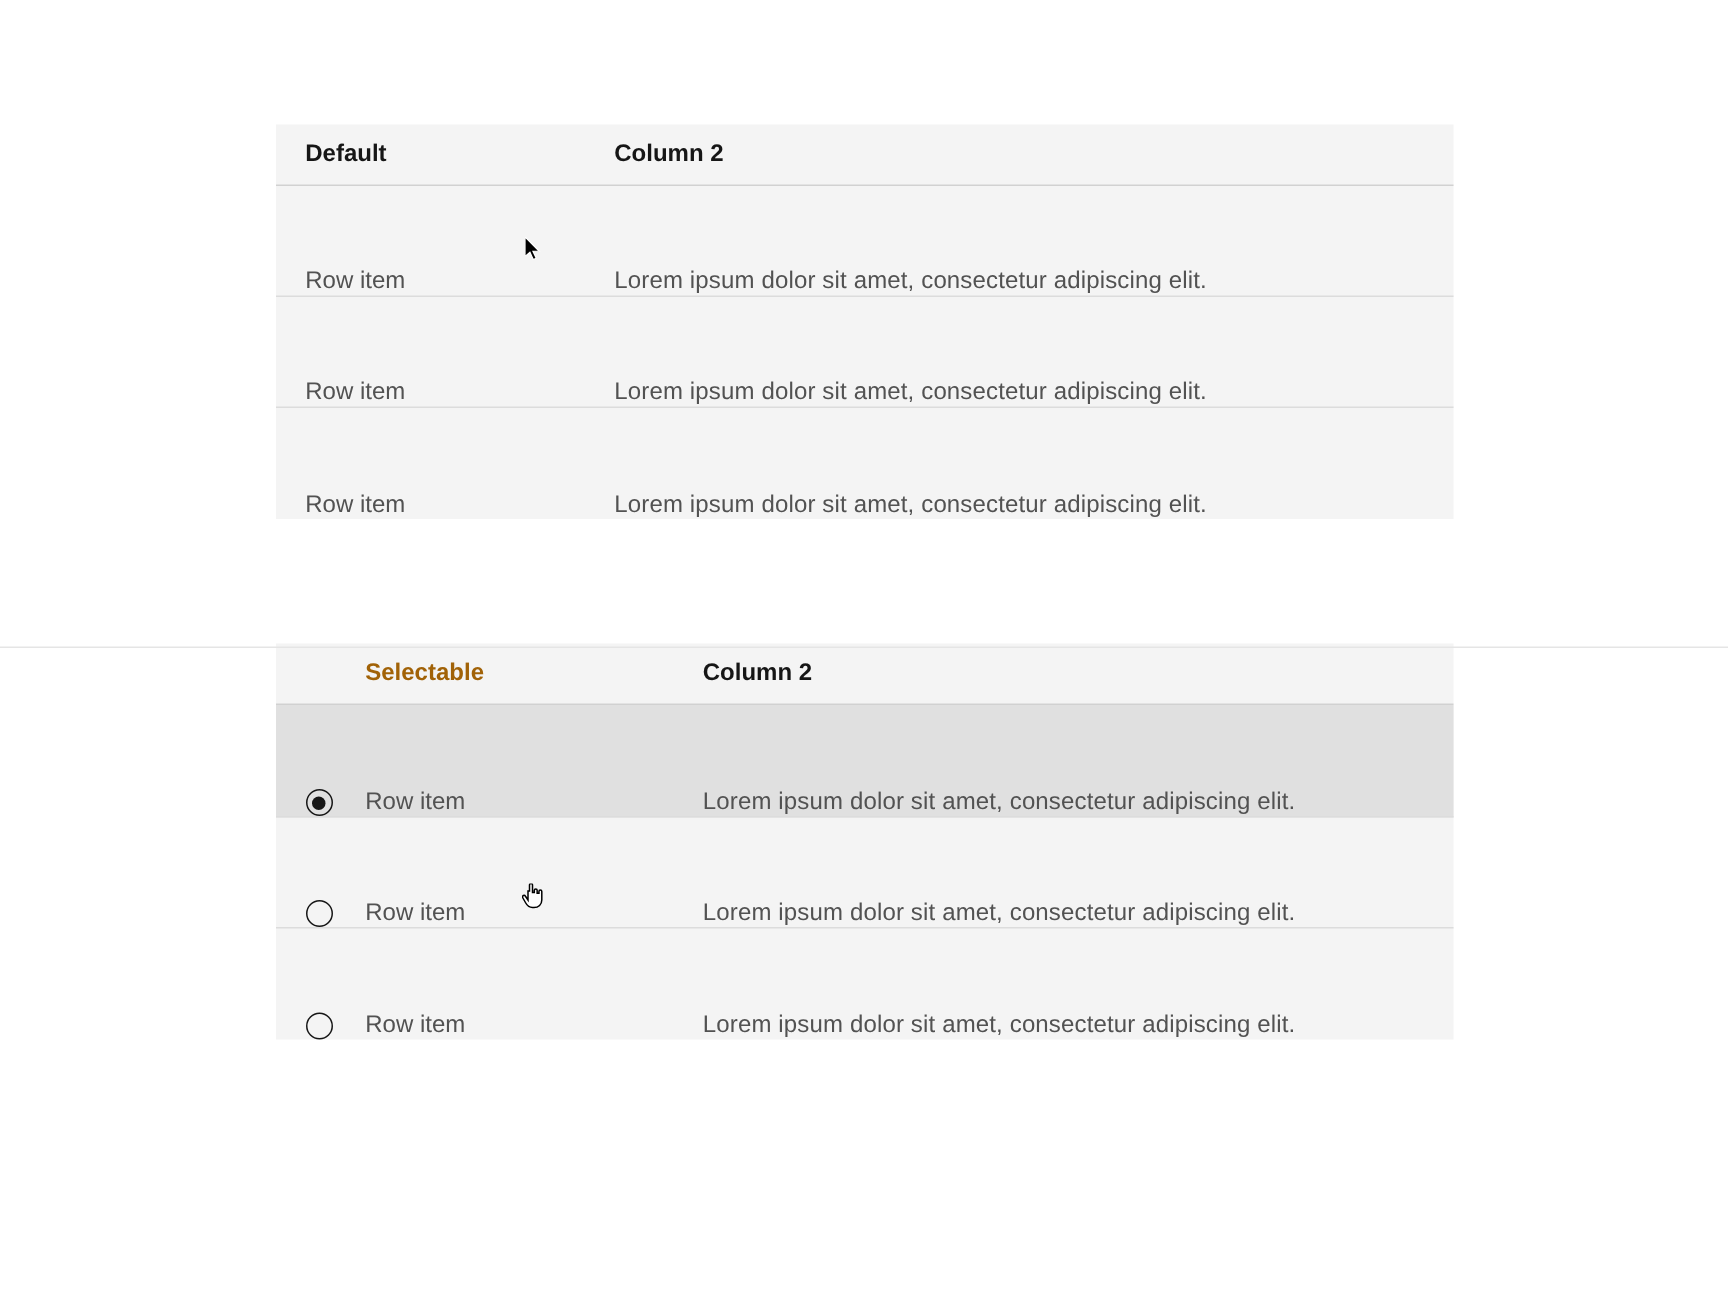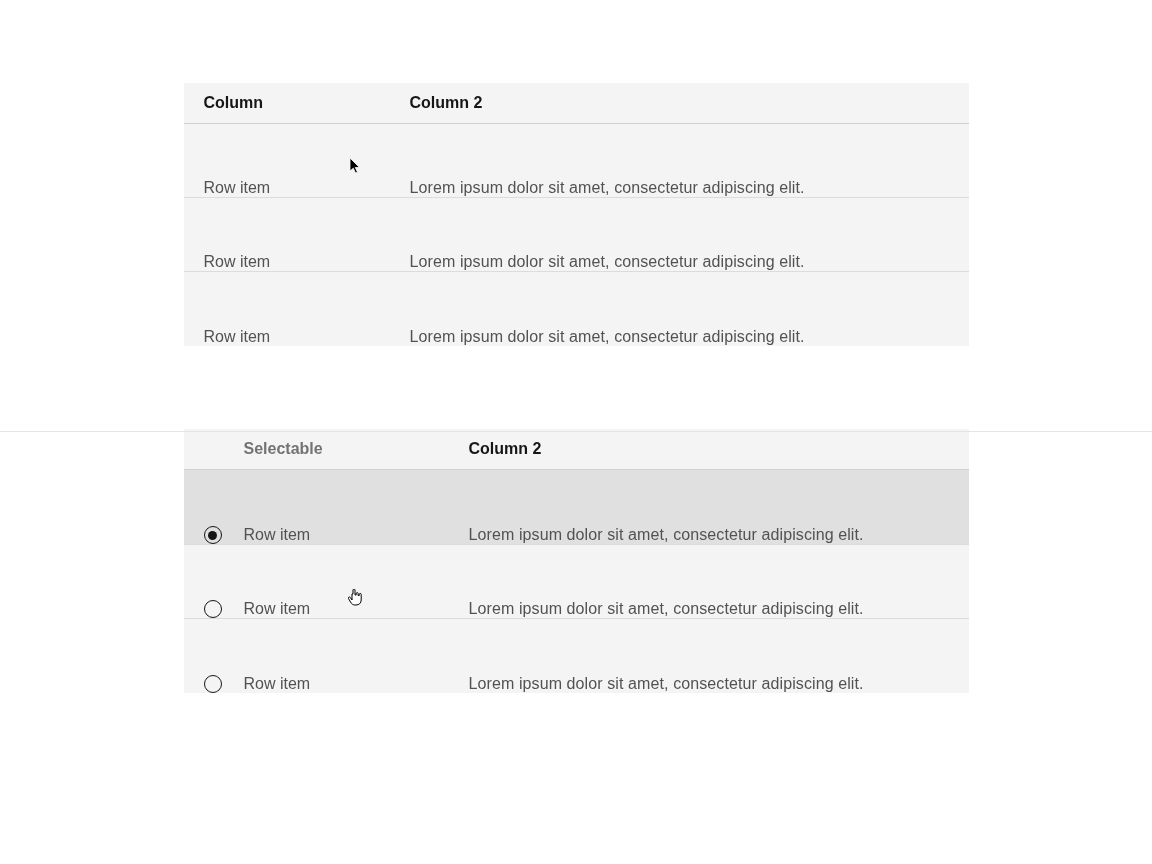--- a/index.html
+++ b/index.html
@@ -59,21 +59,21 @@
       width: 226px;
     }
     .th-2 {
       font-weight: 700;
       font-size: 16px;
       color: #161616;
     }
     .th-1b {
       font-weight: 700;
       font-size: 16px;
-      color: #737373;
+      color: #a16207;
       padding-left: 60px;
       width: 285px;
     }
     .th-2b {
       font-weight: 700;
       font-size: 16px;
       color: #161616;
     }
     .table-row {
       display: flex;
@@ -145,21 +145,21 @@
       top: 589px;
       pointer-events: none;
     }
   </style>
 </head>
 <body>
 
 <div class="section">
   <div class="data-table">
     <div class="table-header">
-      <div class="th-1">Column</div>
+      <div class="th-1">Default</div>
       <div class="th-2">Column 2</div>
     </div>
     <div class="table-row">
       <div class="td-1">Row item</div>
       <div class="td-2">Lorem ipsum dolor sit amet, consectetur adipiscing elit.</div>
     </div>
     <div class="table-row">
       <div class="td-1">Row item</div>
       <div class="td-2">Lorem ipsum dolor sit amet, consectetur adipiscing elit.</div>
     </div>

